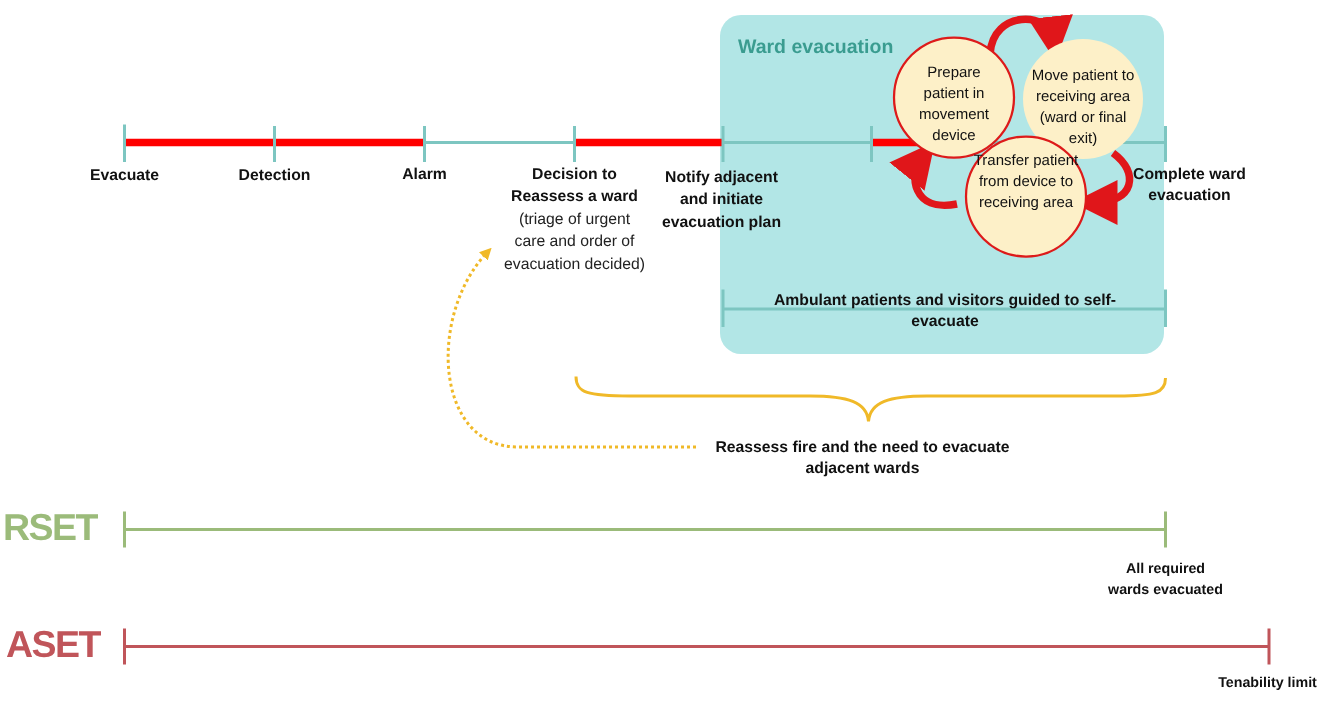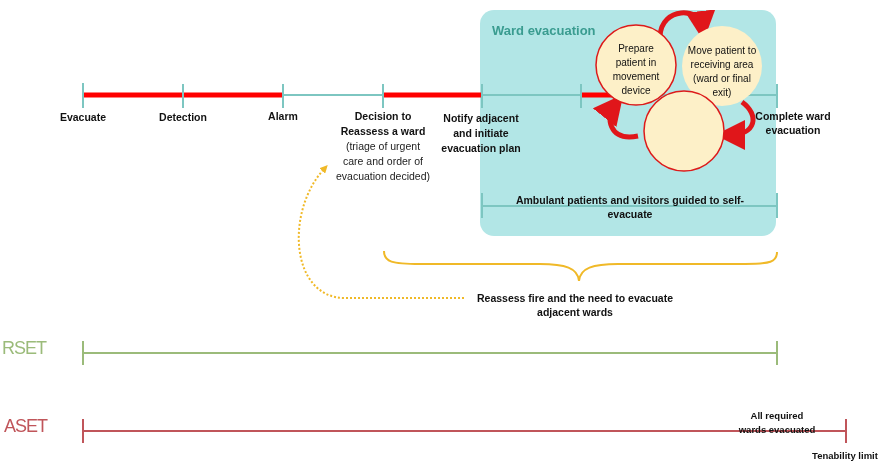--- a/index.html
+++ b/index.html
@@ -2,21 +2,21 @@
 <html><head>
 <meta charset="utf-8">
 <style>
   html, body { margin: 0; padding: 0; background: #ffffff; }
   body { width: 891px; height: 473px; position: relative; overflow: hidden;
          font-family: "Liberation Sans", sans-serif; color: #111; }
   #stage { position: absolute; left: 0; top: 0; width: 891px; height: 473px; }
   .lbl { position: absolute; font-size: 10.5px; font-weight: bold; text-align: center; line-height: 13px; color: #111; }
   .sub { position: absolute; font-size: 10.5px; text-align: center; line-height: 15px; color: #222; }
   .circle-text { position: absolute; font-size: 10px; text-align: center; line-height: 14px; color: #111; }
-  .big { position: absolute; font-size: 18px; font-weight: normal; letter-spacing: -1px; }
+  .big { position: absolute; font-size: 25px; font-weight: bold; letter-spacing: -1px; }
   .small-lbl { position: absolute; font-size: 9.5px; font-weight: bold; text-align: center; line-height: 14px; color: #111; }
 </style>
 </head>
 <body>
 
 <div id="stage">
 
   <svg width="891" height="473" style="position:absolute;left:0;top:0">
     <defs>
       <marker id="arrowRed" markerWidth="6" markerHeight="6" refX="3" refY="3" orient="auto" markerUnits="strokeWidth">
@@ -81,23 +81,24 @@
   <div class="lbl" style="left:53px;top:111px;width:60px;">Evacuate</div>
   <div class="lbl" style="left:148px;top:111px;width:70px;">Detection</div>
   <div class="lbl" style="left:253px;top:110px;width:60px;">Alarm</div>
   <div class="lbl" style="left:335px;top:109px;width:96px;line-height:15px;">Decision to Reassess a ward</div>
   <div class="sub" style="left:335px;top:139px;width:96px;">(triage of urgent care and order of evacuation decided)</div>
   <div class="lbl" style="left:436px;top:111px;width:90px;line-height:15px;">Notify adjacent and initiate evacuation plan</div>
   <div class="lbl" style="left:752px;top:109px;width:82px;line-height:14px;">Complete ward evacuation</div>
 
   <div class="circle-text" style="left:604px;top:42px;width:64px;">Prepare patient in movement device</div>
   <div class="circle-text" style="left:684px;top:44px;width:76px;">Move patient to receiving area (ward or final exit)</div>
+  <div class="circle-text" style="left:646px;top:101px;width:76px;">Transfer patient from device to receiving area</div>
 
   <div class="lbl" style="left:510px;top:193px;width:240px;line-height:14px;">Ambulant patients and visitors guided to self-evacuate</div>
 
   <div class="lbl" style="left:470px;top:291px;width:210px;line-height:14px;">Reassess fire and the need to evacuate adjacent wards</div>
 
   <div class="big" style="left:2px;top:338px;color:#9bbb7a;">RSET</div>
-  <div class="small-lbl" style="left:737px;top:373px;width:80px;margin-top:36px;">All required wards evacuated</div>
+  <div class="small-lbl" style="left:737px;top:373px;width:80px;">All required wards evacuated</div>
 
   <div class="big" style="left:4px;top:416px;color:#c0555a;">ASET</div>
   <div class="small-lbl" style="left:800px;top:449px;width:90px;">Tenability limit</div>
 </div>
 
 </body></html>

